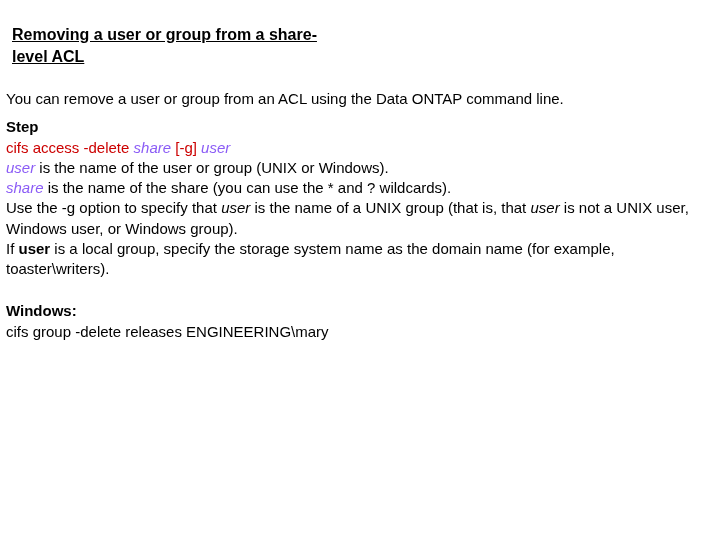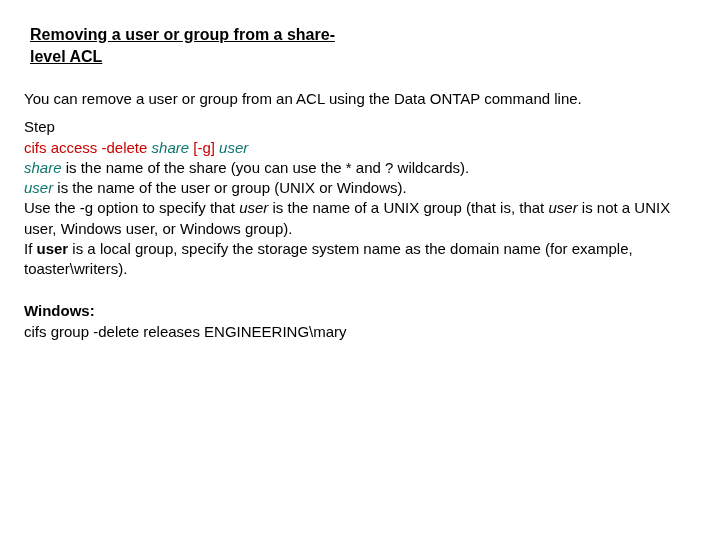--- a/index.html
+++ b/index.html
@@ -7,62 +7,62 @@
     padding: 0;
     width: 720px;
     height: 540px;
     background: #ffffff;
     font-family: Verdana, Tahoma, sans-serif;
     font-size: 15px;
     color: #000;
     line-height: 1.35;
   }
   .page {
-    padding: 24px 24px;
+    padding: 24px 6px;
     box-sizing: border-box;
   }
   .title {
     font-weight: bold;
     text-decoration: underline;
     font-size: 16px;
     margin: 0 6px 22px 6px;
     max-width: 340px;
   }
   .intro {
     margin-bottom: 8px;
   }
   .step-label {
-    font-weight: normal;
+    font-weight: bold;
   }
   .cmd-root { color: #cc0000; text-align: center; }
-  .cmd-arg { color: #0f766e; font-style: italic; }
+  .cmd-arg { color: #8b5cf6; font-style: italic; }
   .example-label {
     font-weight: bold;
     margin-top: 22px;
   }
 </style>
 </head>
 <body>
 
 <div class="page">
 
   <div class="title">Removing a user or group from a share-level ACL</div>
 
   <div class="intro">You can remove a user or group from an ACL using the Data ONTAP command line.</div>
 
   <div>
     <div class="step-label">Step</div>
     <div>
       <span class="cmd-root">cifs access -delete </span><span class="cmd-arg">share</span><span class="cmd-root"> [-g] </span><span class="cmd-arg">user</span>
     </div>
     <div>
-      <span class="cmd-arg">share</span><span> is the name of the share (you can use the * and ? wildcards).</span>
+      <span class="cmd-arg">user</span><span> is the name of the user or group (UNIX or Windows).</span>
     </div>
     <div>
-      <span class="cmd-arg">user</span><span> is the name of the user or group (UNIX or Windows).</span>
+      <span class="cmd-arg">share</span><span> is the name of the share (you can use the * and ? wildcards).</span>
     </div>
     <div>
       <span>Use the -g option to specify that </span><i>user</i><span> is the name of a UNIX group (that is, that </span><i>user</i><span> is not a UNIX user, Windows user, or Windows group).</span>
     </div>
     <div>
       <span>If </span><b>user</b><span> is a local group, specify the storage system name as the domain name (for example, toaster\writers).</span>
     </div>
   </div>
 
   <div class="example-label">Windows:</div>

